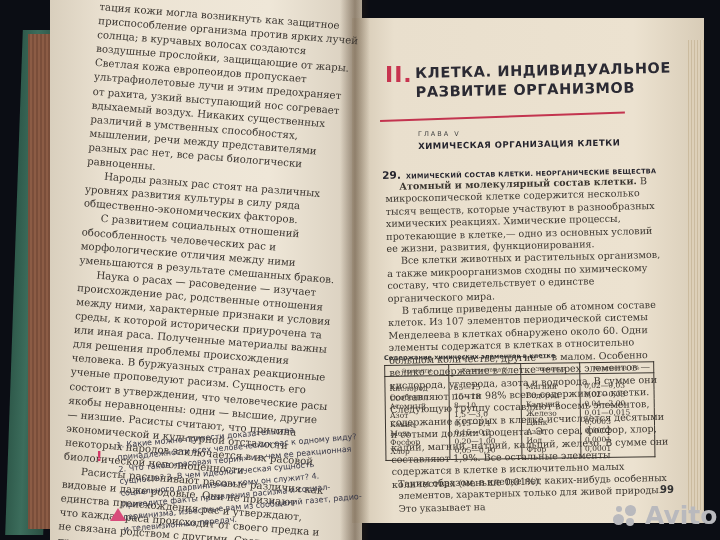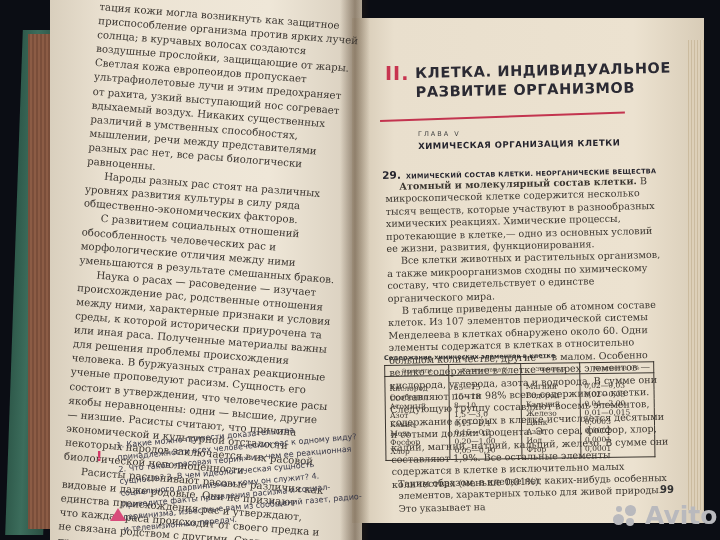--- a/index.html
+++ b/index.html
@@ -11,21 +11,21 @@
   .gutter{position:absolute;left:340px;top:0;width:30px;height:540px;background:linear-gradient(90deg,rgba(0,0,0,0),rgba(60,40,20,.45) 50%,rgba(0,0,0,0));}
   .right-page{position:absolute;left:352px;top:18px;width:352px;height:505px;background:linear-gradient(90deg,#d2c6b1,#e9dfcd 12%,#ece2d0 80%,#d8ccb7);}
   .right-stack{position:absolute;left:688px;top:40px;width:16px;height:470px;background:repeating-linear-gradient(90deg,#cbbb9f 0 1px,#ddd0b9 1px 3px);}
   .left-text{position:absolute;left:100px;top:0;width:262px;font-size:10.2px;line-height:14.1px;color:#3a3530;transform:rotate(4.5deg);transform-origin:0 0;}
   .left-text p{margin:0;text-indent:0;}
   .left-text p.ind{text-indent:18px;}
   .questions{position:absolute;left:116px;top:440px;width:240px;font-family:"DejaVu Sans",sans-serif;font-size:8px;line-height:12px;color:#3a3a4a;transform:rotate(-5deg);transform-origin:0 0;}
   .q-mark{position:absolute;left:96px;top:448px;color:#d43a6a;font-weight:bold;font-size:14px;font-family:"DejaVu Sans",sans-serif;}
   .triangle{position:absolute;left:110px;top:508px;width:0;height:0;border-left:8px solid transparent;border-right:8px solid transparent;border-bottom:13px solid #d84b7a;}
   .part{position:absolute;left:385px;top:62px;font-family:"DejaVu Sans",sans-serif;}
-  .part-num{color:#c7344f;font-weight:bold;font-size:19px;position:absolute;left:0;top:0;letter-spacing:1px;}
+  .part-num{color:#c7344f;font-weight:bold;font-size:22px;position:absolute;left:0;top:0;letter-spacing:1px;}
   .part-title{position:absolute;left:30px;top:2px;width:300px;font-weight:bold;font-size:14.5px;line-height:19px;color:#2b2a33;letter-spacing:.6px;transform:rotate(-1.2deg);transform-origin:0 0;}
   .red-rule{position:absolute;left:380px;top:120px;width:245px;height:2px;background:#c3344f;transform:rotate(-2deg);transform-origin:0 0;}
   .chapter-label{position:absolute;left:418px;top:130px;font-family:"DejaVu Sans",sans-serif;font-size:6.5px;letter-spacing:2px;color:#444;}
   .chapter-title{position:absolute;left:418px;top:141px;font-family:"DejaVu Sans",sans-serif;font-size:8.5px;font-weight:bold;letter-spacing:.5px;color:#26252e;transform:rotate(-1deg);transform-origin:0 0;}
   .section{position:absolute;left:382px;top:164px;font-family:"DejaVu Sans",sans-serif;color:#26252e;transform:rotate(-1.2deg);transform-origin:0 0;white-space:nowrap;}
   .section .num{font-weight:bold;font-size:10.5px;margin-right:5px;}
   .section .t{font-weight:bold;font-size:6.5px;letter-spacing:.3px;}
   .right-text{position:absolute;left:385px;top:181px;width:280px;font-size:9.6px;line-height:12.4px;color:#3b3630;transform:rotate(-1.3deg);transform-origin:0 0;}
   .right-text p{margin:0;}
   .right-text p.ind{text-indent:14px;}

